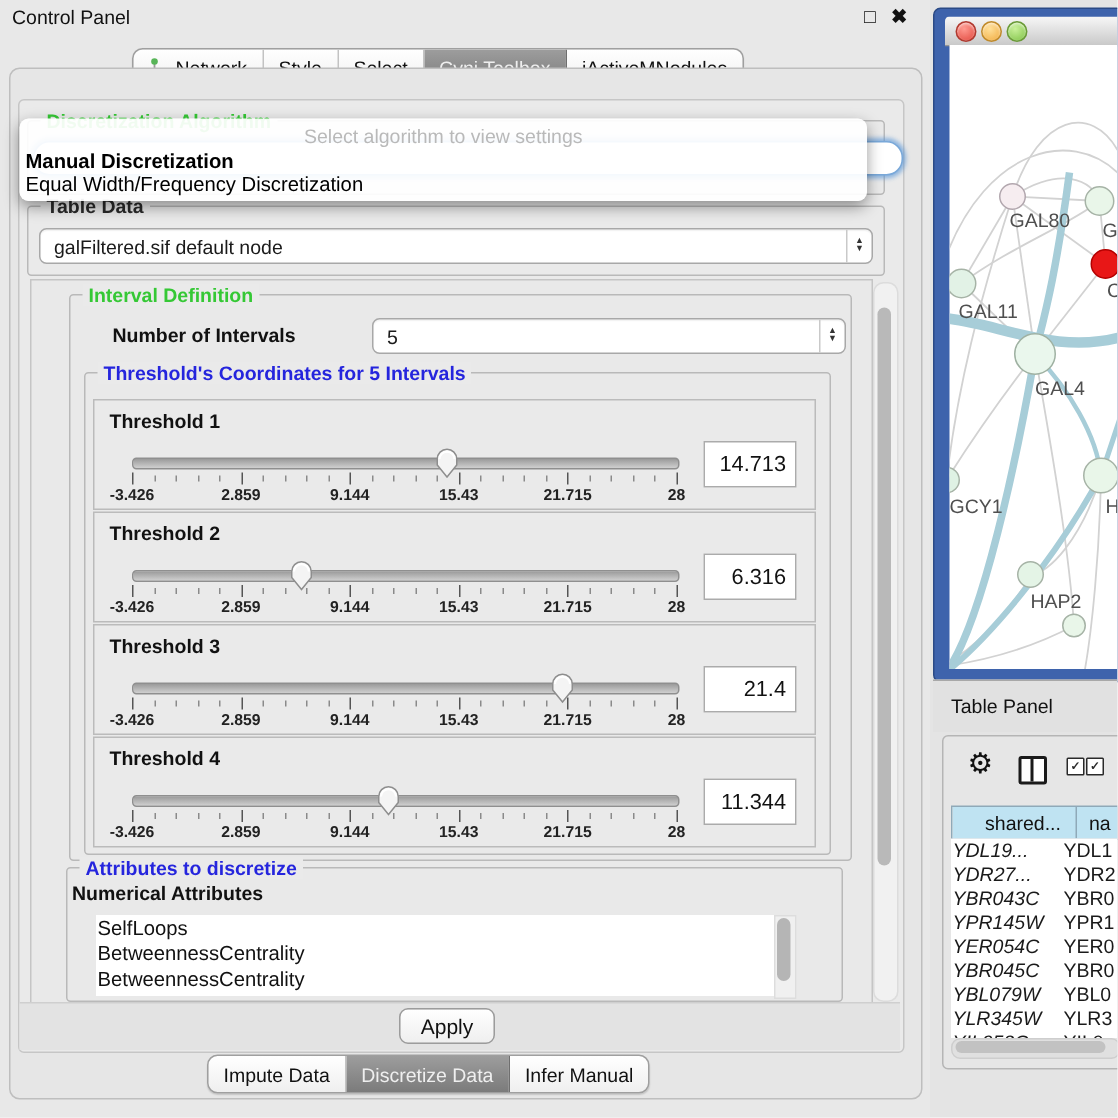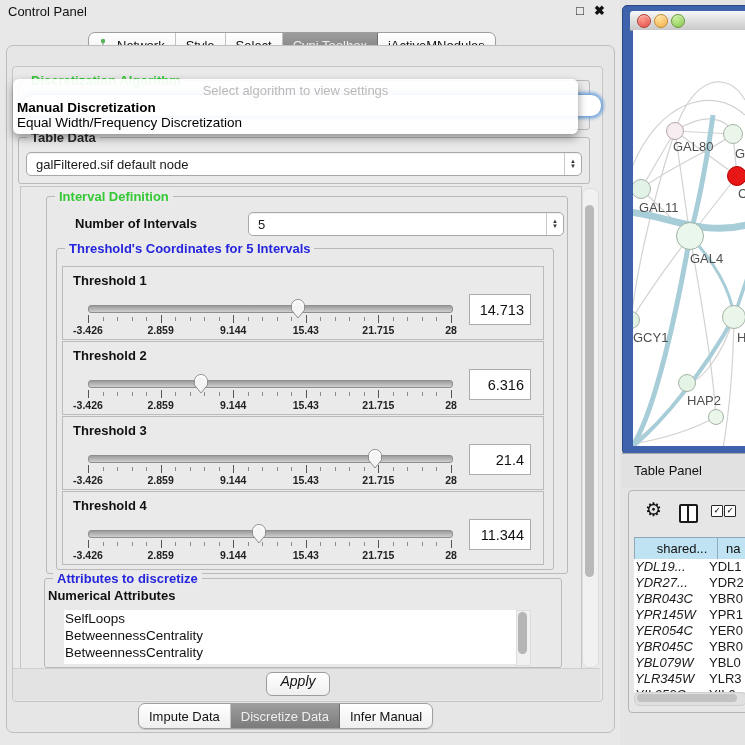--- a/index.html
+++ b/index.html
@@ -63,21 +63,21 @@
   .ticklabel{position:absolute;transform:translateX(-50%);font-size:10.5px;font-weight:700;color:#222;white-space:nowrap;}
   .tvalue{position:absolute;left:406px;top:27px;width:54px;height:29px;border:1px solid #ababab;background:#fff;font-family:"Liberation Sans",sans-serif;font-size:14.5px;text-align:right;padding:0 6px 0 0;color:#111;}
 
   
   .attrlist{left:64px;top:610px;width:452px;height:54px;background:#fff;overflow:hidden;}
   .litem{height:17px;line-height:17px;padding-left:1px;font-size:13.5px;color:#111;white-space:nowrap;}
   .lsb{left:516px;top:610px;width:13px;height:54px;background:#f0f0f0;border:1px solid #ddd;}
   .lsb-thumb{left:1px;top:1px;width:9px;height:42px;background:#b5b5b5;border-radius:5px;}
 
   .applystrip{left:13px;top:668px;width:587px;height:31px;background:#E3E3E3;border-top:1px solid #cfcfcf;}
-  .btn{background:linear-gradient(#ffffff,#efefef);border:1px solid #9c9c9c;border-radius:6px;font-size:14px;color:#111;display:flex;justify-content:center;font-style:italic;}
+  .btn{background:linear-gradient(#ffffff,#efefef);border:1px solid #9c9c9c;border-radius:6px;font-size:14px;color:#111;display:flex;align-items:center;justify-content:center;}
   .applybtn{left:266px;top:672px;width:62px;height:22px;}
 
   
   .netwin{left:622px;top:5px;width:123px;height:448px;background:#3E63AC;border:1px solid #2b4a85;border-radius:5px 0 0 5px;}
   .net-titlebar{left:630px;top:11px;width:115px;height:19px;background:linear-gradient(#f7f7f7,#c9c9c9);border-bottom:1px solid #949494;border-radius:3px 0 0 0;}
   .light{position:absolute;top:3px;width:12px;height:12px;border-radius:50%;box-shadow:inset 0 1px 2px rgba(255,255,255,.7);}
   .canvas{left:633px;top:30px;width:112px;height:416px;background:#fff;overflow:hidden;}
   .node{position:absolute;border-radius:50%;box-sizing:border-box;}
   .nlabel{position:absolute;font-size:13px;color:#4f4f4f;white-space:nowrap;}
 

